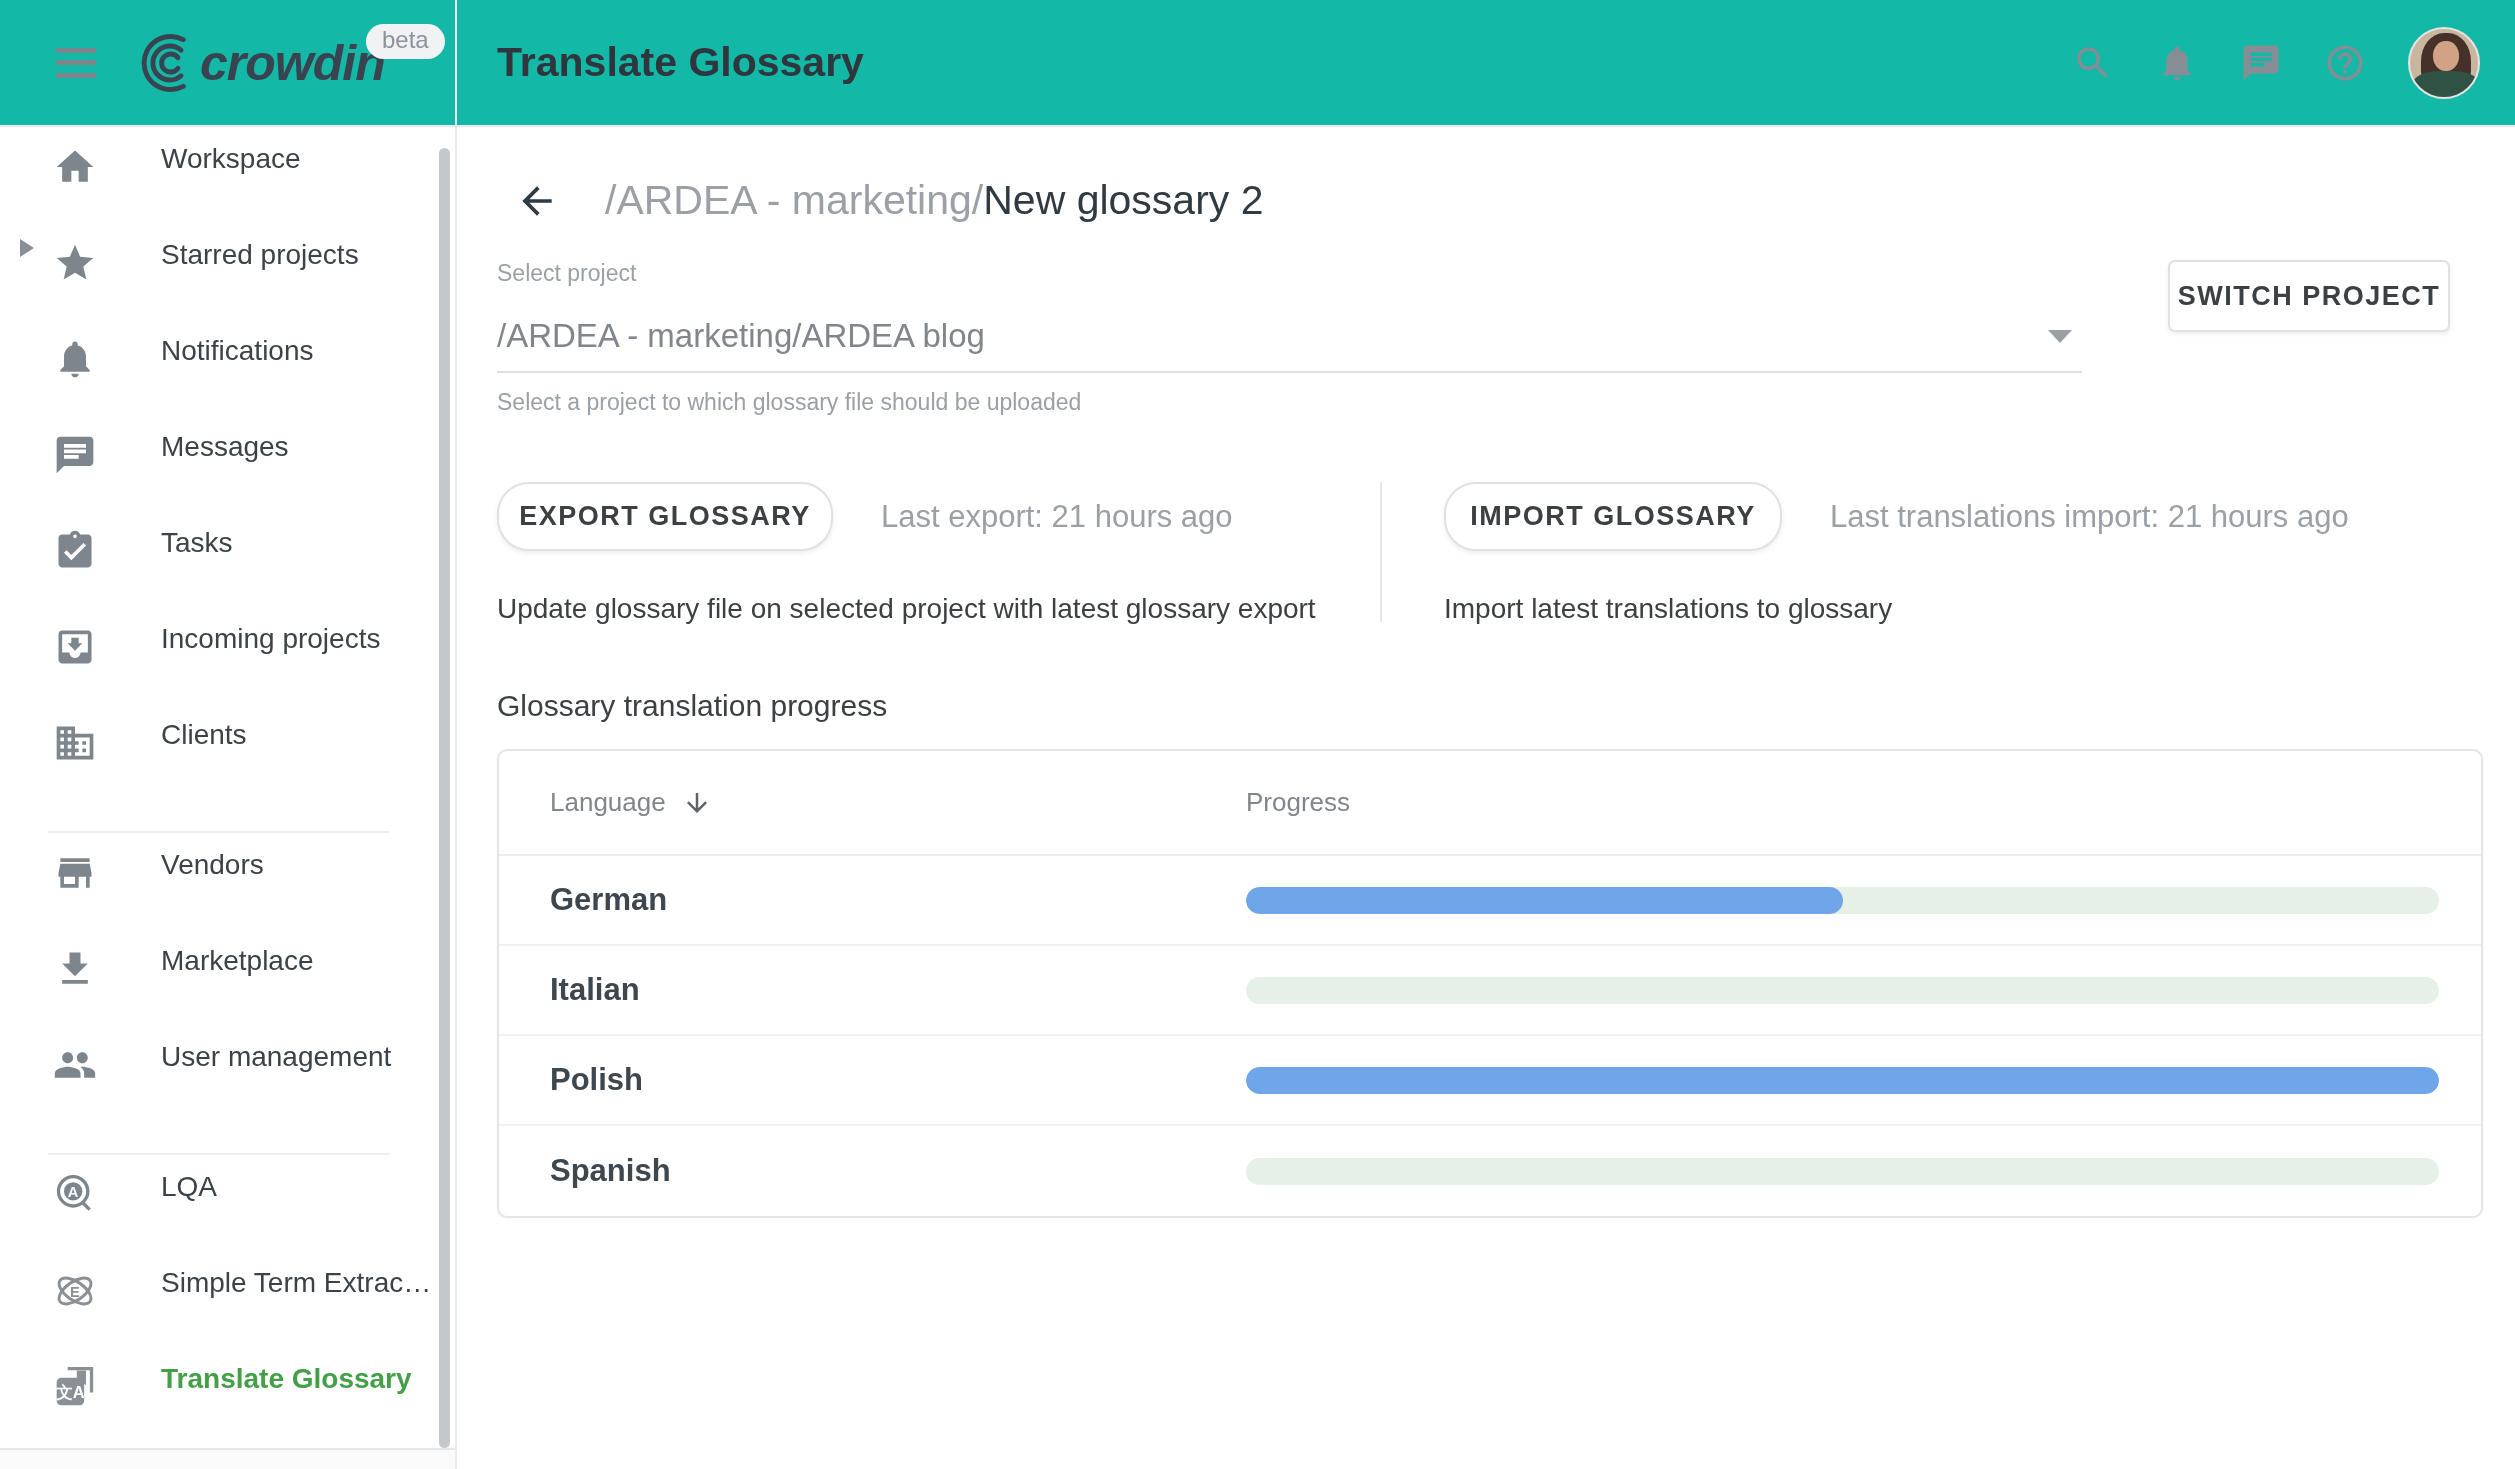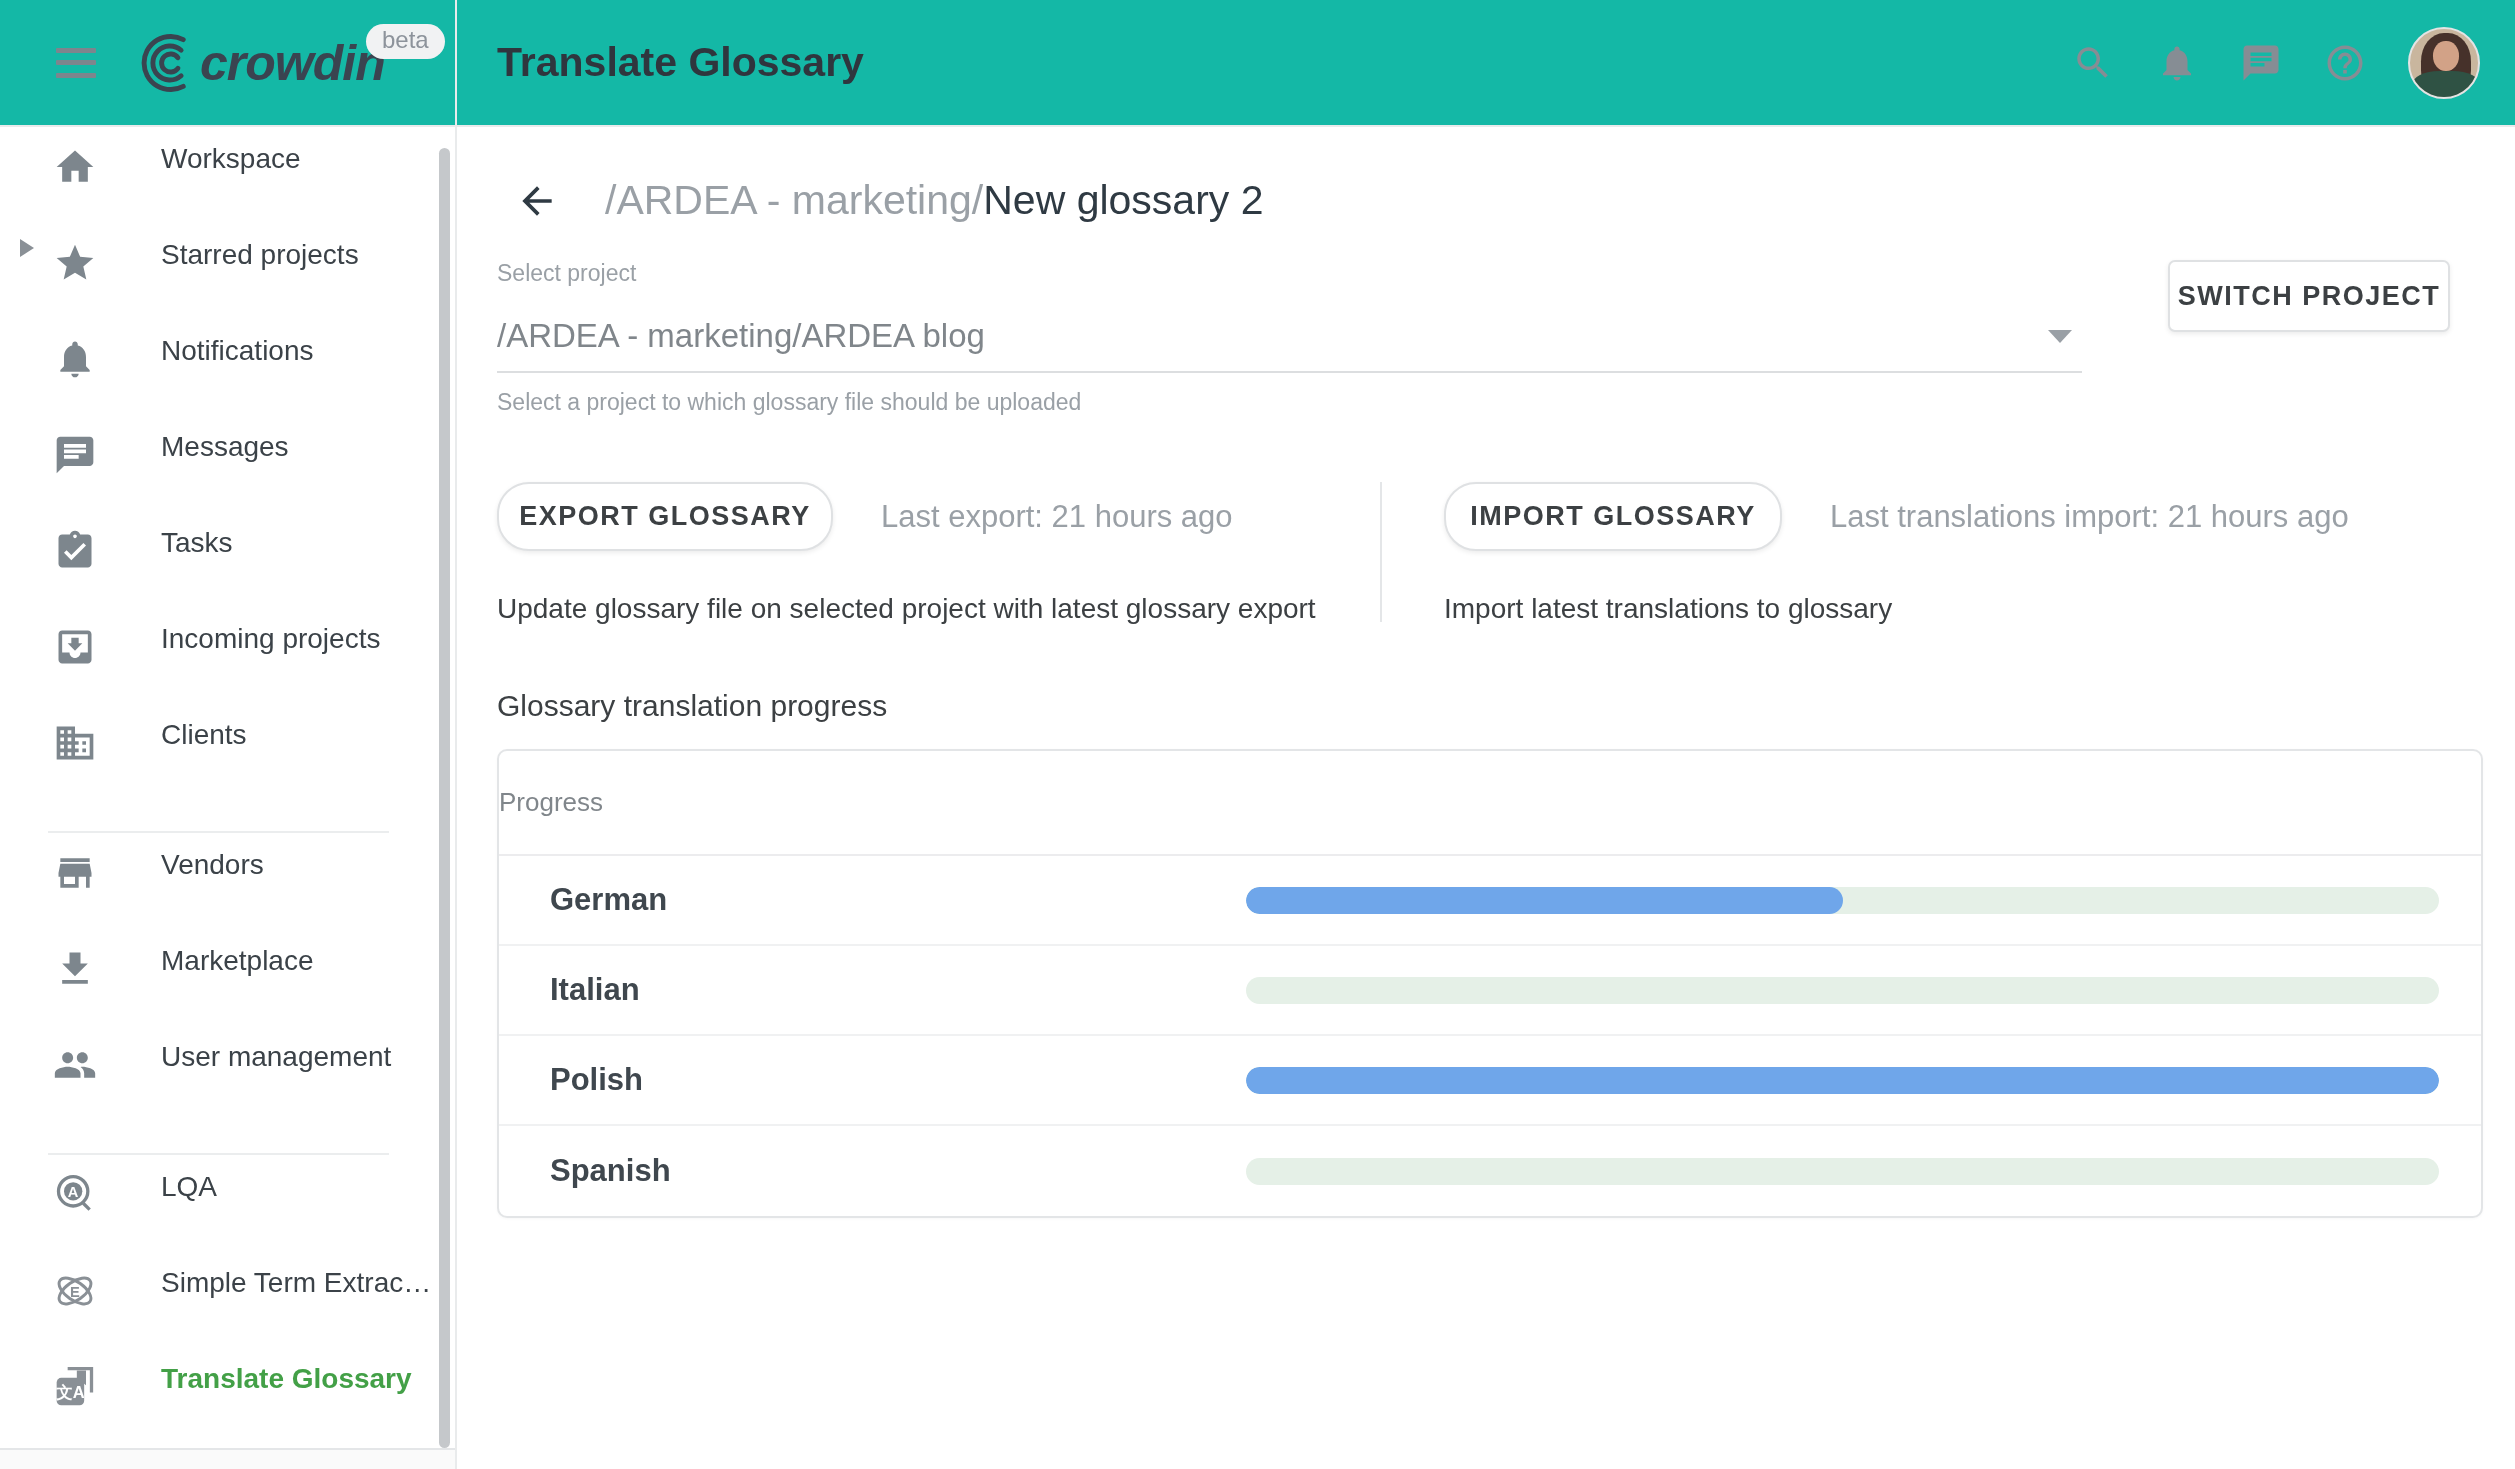--- a/index.html
+++ b/index.html
@@ -314,20 +314,28 @@
           <span class="action-status">Last translations import: 21 hours ago</span>
         </div>
         <div class="action-desc">Import latest translations to glossary</div>
       </div>
     </div>
 
     <div class="section-title">Glossary translation progress</div>
 
     <div class="progress-card">
       <div class="pc-header">
+        <div class="pc-col-lang">
+          <span class="th-text">Language</span>
+          <span class="sort-icon">
+            <svg viewBox="0 0 24 24">
+                <path d="M20 12l-1.41-1.41L13 16.17V4h-2v12.17l-5.58-5.59L4 12l8 8 8-8z"></path>
+              </svg>
+          </span>
+        </div>
         <div class="pc-col-prog">
           <span class="th-text">Progress</span>
         </div>
       </div>
 
       <div class="pc-row">
         <div class="pc-col-lang">
             <span class="lang-name">German</span>
           </div>
         <div class="pc-col-prog">

